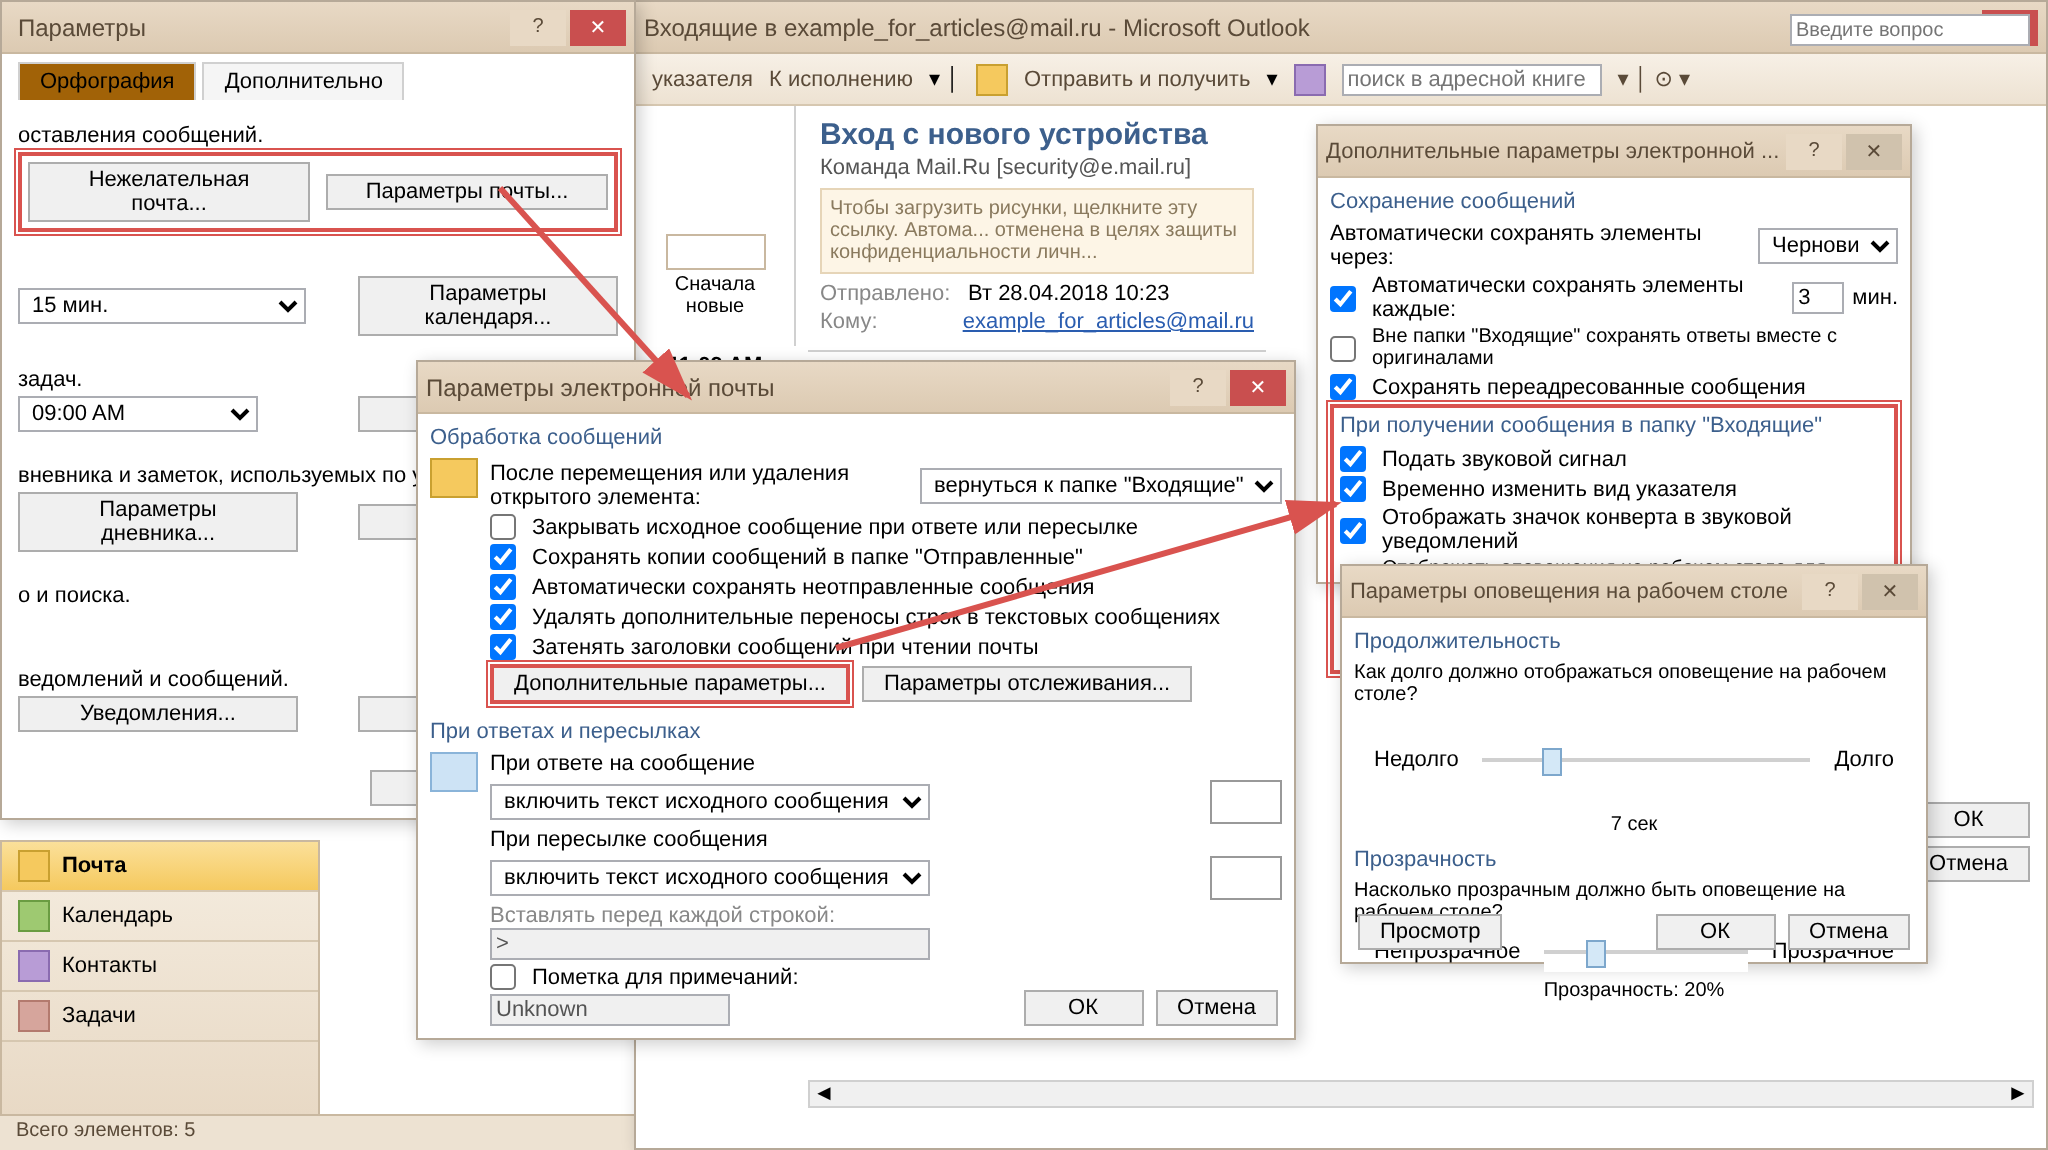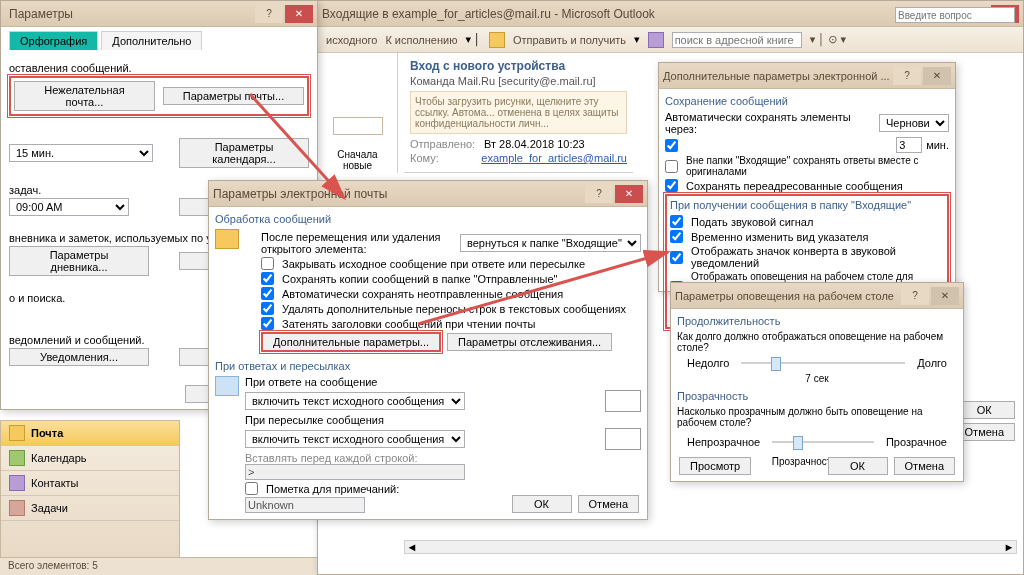--- a/index.html
+++ b/index.html
@@ -11,68 +11,68 @@
 .tb-btn{width:28px;height:18px;display:flex;align-items:center;justify-content:center;font-size:10px;color:#5a4a38}
 .tb-btn.close{background:#c94f4f;color:#fff}
 .tb-btn.help{background:#e8d9c5}
 .btn{background:#f0f0f0;border:1px solid #adadad;padding:2px 10px;cursor:pointer;min-width:60px}
 input[type=checkbox]{margin-right:4px;vertical-align:middle}
 select,input[type=text]{border:1px solid #abadb3;padding:1px 2px;background:#fff}
 .groupbox-title{color:#3c5f8c;font-size:11px;margin-bottom:4px}
 .row{display:flex;align-items:center;gap:4px;margin:2px 0}
 .toolbar{height:26px;background:linear-gradient(#f7f0e6,#ede2d2);display:flex;align-items:center;padding:0 8px;gap:8px;border-bottom:1px solid #d6c7b0}
 .toolbar-item{color:#5a4a38;font-size:11px;cursor:pointer}
-.nav-pane{position:absolute;left:0;bottom:18px;width:180px;background:linear-gradient(#f5ede0,#e8d9c5);border:1px solid #c9b8a0}
+.nav-pane{position:absolute;left:0;bottom:18px;width:160px;background:linear-gradient(#f5ede0,#e8d9c5);border:1px solid #c9b8a0}
 .nav-item{padding:4px 8px;display:flex;align-items:center;gap:6px;border-bottom:1px solid #d6c7b0;cursor:pointer}
 .nav-item.active{background:linear-gradient(#fbe09a,#f5c95e);font-weight:bold}
 .icon{width:16px;height:16px;display:inline-block}
 .icon.mail{background:#f5c95e;border:1px solid #c9a030}
 .icon.cal{background:#9ec971;border:1px solid #6a9c42}
 .icon.contact{background:#b89cd6;border:1px solid #8a6bb0}
 .icon.task{background:#d6a59c;border:1px solid #b37a6e}
 .statusbar{position:absolute;bottom:0;left:0;right:0;height:18px;background:#ede2d2;border-top:1px solid #c9b8a0;padding:2px 8px;font-size:10px;color:#5a4a38}
 .redbox{border:2px solid #d9534f;outline:1px solid #d9534f;outline-offset:1px}
 .arrow{position:absolute;z-index:999}
 .msg-header{background:#fff;padding:6px;border-bottom:1px solid #d0d0d0}
-.msg-title{font-size:12px;font-weight:600;color:#3c5f8c}
+.msg-title{font-size:15px;font-weight:600;color:#3c5f8c}
 .msg-info-bar{background:#fdf5e6;border:1px solid #e6d5b8;padding:4px;font-size:10px;color:#8a7a5e;margin:4px 0}
 .slider{width:100%;height:20px;position:relative;background:#fff;border:none}
 .slider-track{position:absolute;top:9px;left:0;right:0;height:2px;background:#d0d0d0}
 .slider-thumb{position:absolute;top:4px;width:10px;height:14px;background:#d4e8f7;border:1px solid #7da7cc}
 .tab{display:inline-block;padding:3px 10px;border:1px solid #d0d0d0;border-bottom:none;background:#f5f5f5;cursor:pointer}
-.tab.active{background:#14b8a6}
+.tab.active{background:#a16207}
 .scrollbar{background:#f0f0f0;border:1px solid #d0d0d0}
 </style>
 </head>
 <body>
 
 <div class="window" style="left:317px;top:0;right:0;bottom:0;z-index:1">
   <div class="titlebar">
     <span class="title">Входящие в example_for_articles@mail.ru - Microsoft Outlook</span>
     <div class="tb-btns">
       <div class="tb-btn">–</div>
       <div class="tb-btn">□</div>
       <div class="tb-btn close">✕</div>
     </div>
   </div>
   <input type="text" style="position: absolute; right: 8px; top: 6px; width: 120px; height: 16px; font-size: 10px;" placeholder="Введите вопрос">
   <div class="toolbar" style="margin-top:0">
-    <span class="toolbar-item">исходного</span>
+    <span class="toolbar-item">указателя</span>
     <span class="toolbar-item">К исполнению</span>▾ │
     <span class="icon mail"></span>
     <span class="toolbar-item">Отправить и получить</span>▾
     <span class="icon contact"></span>
     <input type="text" style="width: 130px; height: 16px;" placeholder="поиск в адресной книге">
     <span style="color:#5a4a38">▾ │ ⊙ ▾</span>
   </div>
 
   <div style="position:absolute;left:0;top:52px;width:80px;height:120px;border-right:1px solid #d0d0d0;padding:4px">
     <div style="text-align:center;margin-top:60px">
       <input type="text" style="width: 50px; height: 18px; border: 1px solid rgb(201, 184, 160);">
-      <div style="font-size:10px;margin-top:14px">Сначала новые</div>
+      <div style="font-size:10px;margin-top:2px">Сначала новые</div>
       <div style="font-weight:bold;margin-top:18px">11:09 AM</div>
       <div style="font-size:9px;color:#888">e Outlook</div>
     </div>
   </div>
 
   <div class="msg-header" style="position:absolute;left:86px;top:52px;right:390px">
     <div class="msg-title">Вход с нового устройства</div>
     <div style="color:#555;margin-top:2px">Команда Mail.Ru [security@e.mail.ru]</div>
     <div class="msg-info-bar">Чтобы загрузить рисунки, щелкните эту ссылку. Автома... отменена в целях защиты конфиденциальности личн...</div>
     <div class="row">
@@ -163,21 +163,21 @@
 <div class="window" style="left:208px;top:180px;width:440px;height:340px;z-index:5">
   <div class="titlebar">
     <span class="title">Параметры электронной почты</span>
     <div class="tb-btns">
       <div class="tb-btn help">?</div>
       <div class="tb-btn close">✕</div>
     </div>
   </div>
   <div style="padding:6px">
     <div class="groupbox-title">Обработка сообщений</div>
-    <div style="display:flex;gap:22px">
+    <div style="display:flex;gap:6px">
       <span class="icon mail" style="width:24px;height:20px"></span>
       <div style="flex:1">
         <div class="row">
             <span>После перемещения или удаления открытого элемента:</span>
           <select style="flex:1"><option>вернуться к папке "Входящие"</option></select>
           </div>
         <div class="row">
             <input type="checkbox" style="">
             <span>Закрывать исходное сообщение при ответе или пересылке</span>
           </div>
@@ -242,20 +242,21 @@
     </div>
   </div>
   <div style="padding:6px">
     <div class="groupbox-title">Сохранение сообщений</div>
     <div class="row">
         <span>Автоматически сохранять элементы через:</span>
         <select style="width:70px;margin-left:auto"><option>Черновики</option></select>
       </div>
     <div class="row">
         <input type="checkbox" checked="" style="">
+        <span>Автоматически сохранять элементы каждые:</span>
         <input type="text" style="width: 26px; margin-left: auto;" value="3">
         <span>мин.</span>
       </div>
     <div class="row">
         <input type="checkbox" style="">
         <span style="font-size:10px">Вне папки "Входящие" сохранять ответы вместе с оригиналами</span>
       </div>
     <div class="row">
         <input type="checkbox" checked="" style="">
         <span>Сохранять переадресованные сообщения</span>
@@ -287,21 +288,21 @@
   <div class="titlebar">
     <span class="title" style="font-size:11px">Параметры оповещения на рабочем столе</span>
     <div class="tb-btns">
       <div class="tb-btn help">?</div>
       <div class="tb-btn" style="background:#d0c2ad">✕</div>
     </div>
   </div>
   <div style="padding:6px">
     <div class="groupbox-title">Продолжительность</div>
     <div style="font-size:10px">Как долго должно отображаться оповещение на рабочем столе?</div>
-    <div class="row" style="margin:0 10px">
+    <div class="row" style="margin:17px 10px">
       <span>Недолго</span>
       <div class="slider" style="flex:1;margin:0 8px">
           <div class="slider-track"></div>
           <div class="slider-thumb" style="left:18%"></div>
         </div>
       <span>Долго</span>
     </div>
     <div style="text-align:center;font-size:10px">7 сек</div>
     <div class="groupbox-title" style="margin-top:6px">Прозрачность</div>
     <div style="font-size:10px">Насколько прозрачным должно быть оповещение на рабочем столе?</div>

